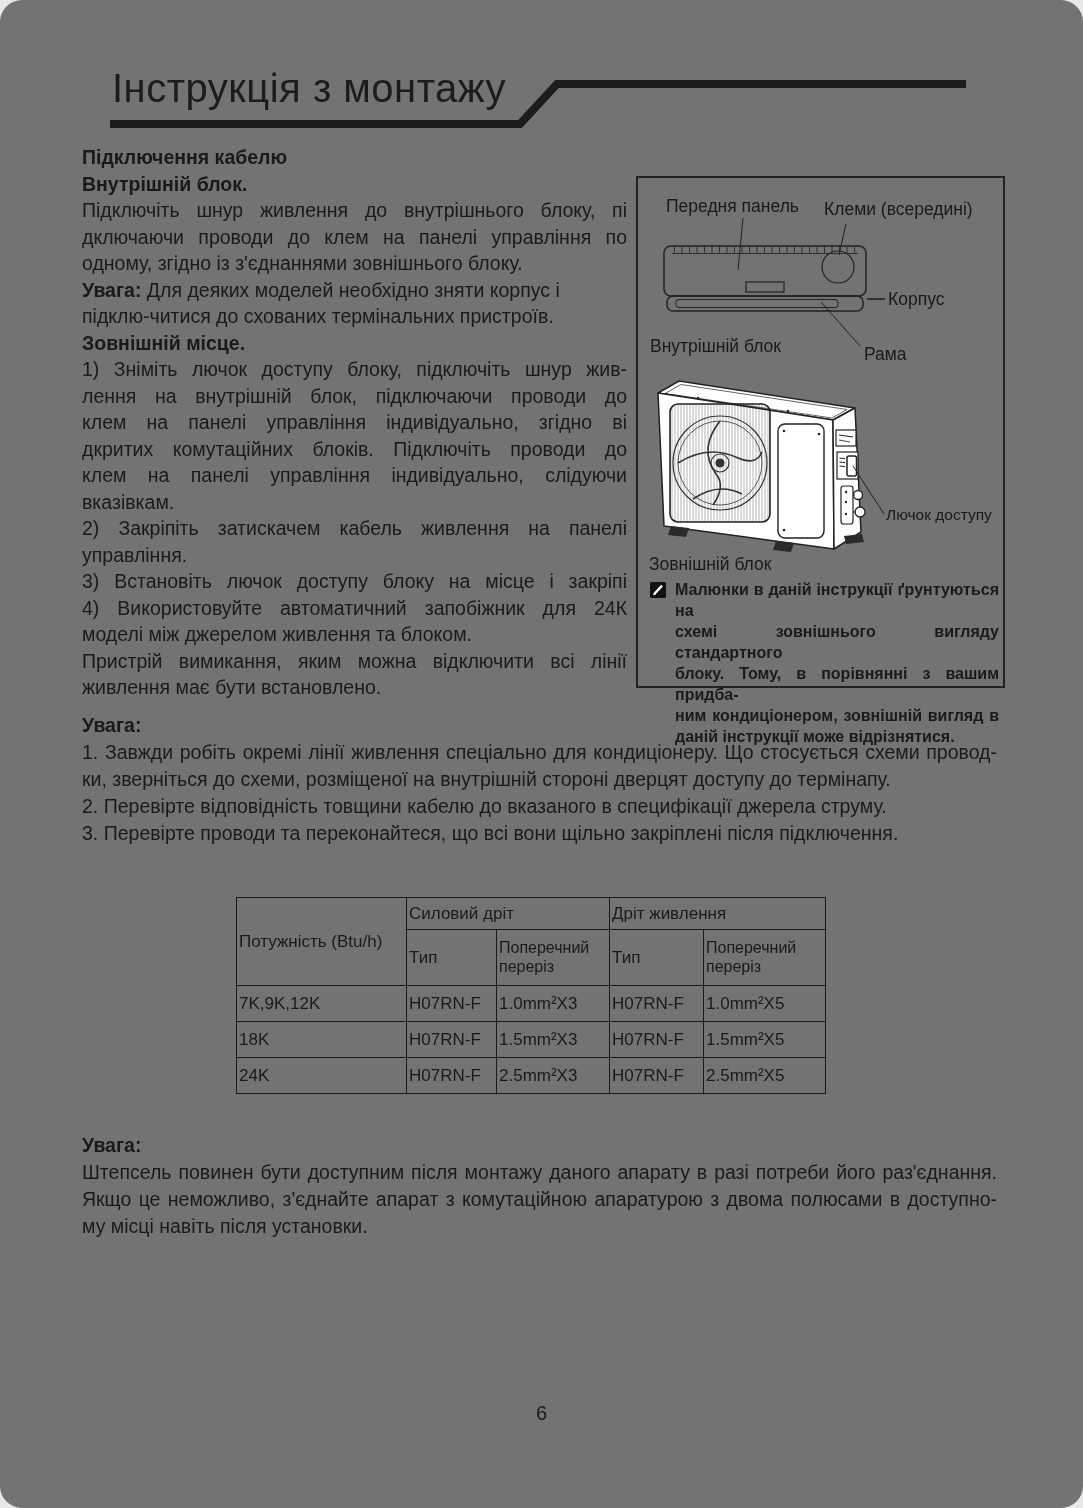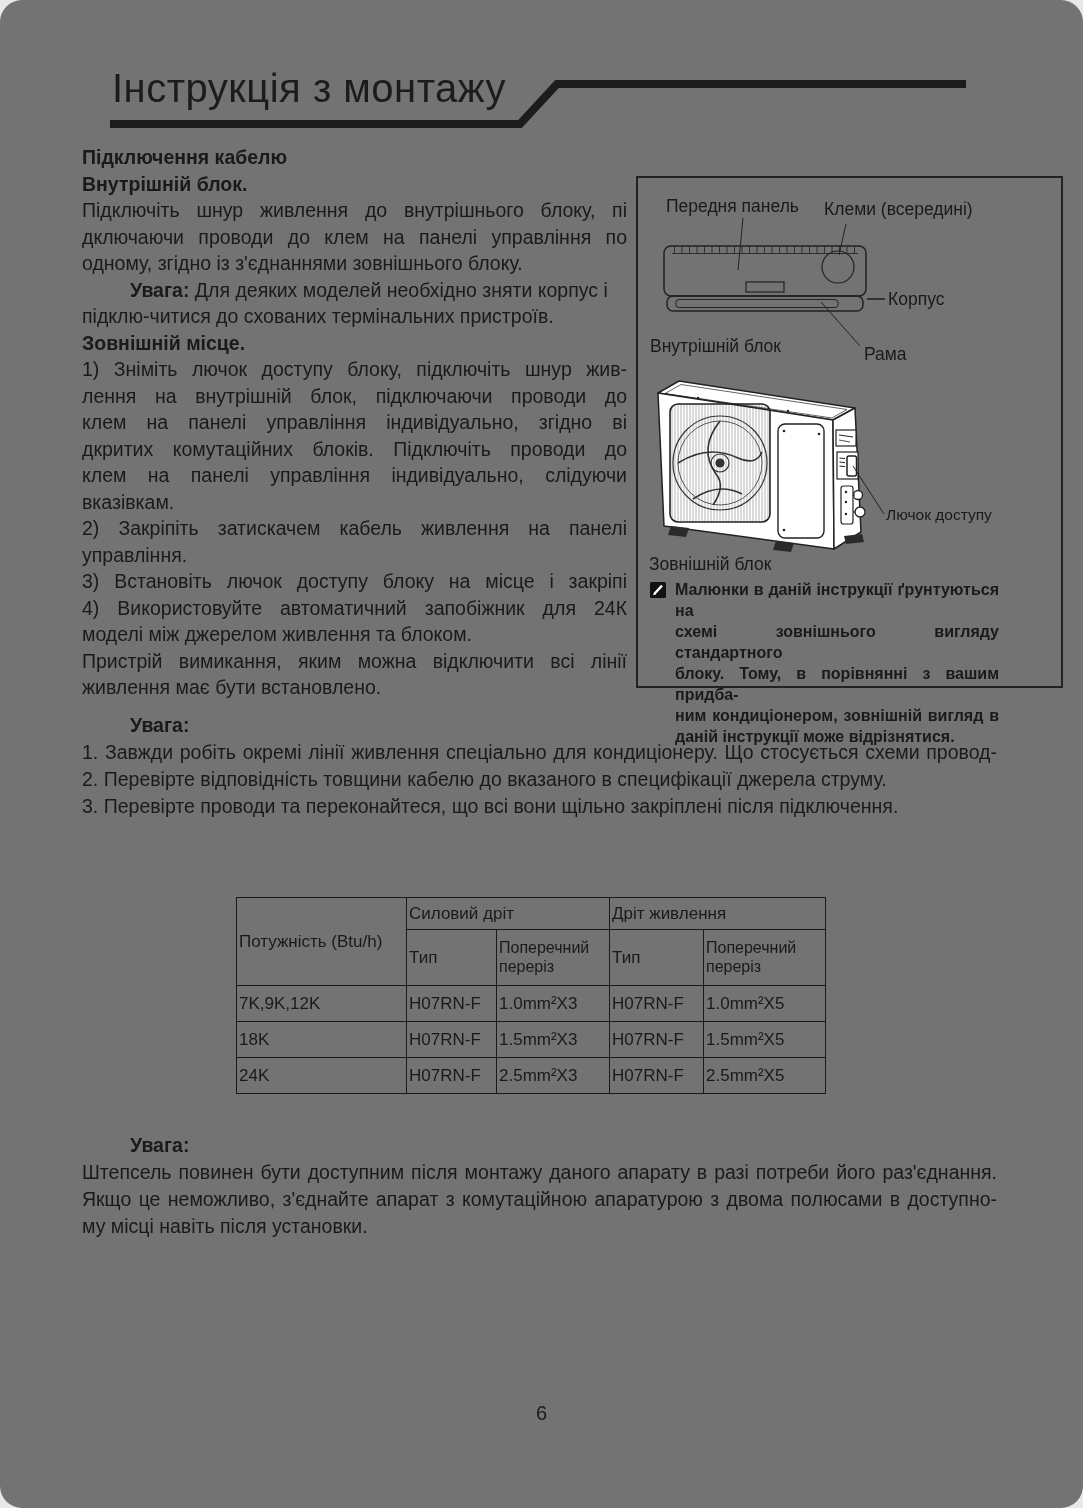--- a/index.html
+++ b/index.html
@@ -7,21 +7,21 @@
     position:relative;
     width:1083px;height:1508px;
     margin:0 auto;
     background:#737373;
     font-family:"Liberation Sans", sans-serif;
     color:#1a1a1a;
     overflow:hidden;
     border-radius:22px;
   }
   .abs{position:absolute;}
-  .b{font-weight:bold;margin-left:48px;}
+  .b{font-weight:bold;}
   .tx{white-space:pre-line;}
   
   .jl{text-align:justify;text-align-last:justify;}
   .title{
     font-size:40px;
     letter-spacing:0.5px;
     color:#1c1c1c;
     white-space:nowrap;
   }
   .leftcol{
@@ -30,21 +30,21 @@
     line-height:26.5px;
   }
   .leftcol .hd{font-weight:bold;}
   .notes{
     width:915px;
     font-size:19.5px;
     line-height:27px;
   }
   .dbox{
     left:636px;top:176px;
-    width:427px;height:512px;
+    width:369px;height:512px;
     border:2px solid #222;
     box-sizing:border-box;
   }
   .dnote-text{
     width:324px;
     font-size:16px;
     line-height:21px;
   }
   table.spec{
     border-collapse:collapse;
@@ -207,20 +207,21 @@
         <div class="jl">блоку. Тому, в порівнянні з вашим придба-</div>
         <div class="jl">ним кондиціонером, зовнішній вигляд в</div>
         <div>даній інструкції може відрізнятися.</div>
       </div>
   </div>
 
   <div class="abs notes" style="left:82px;top:712px;">
     <div class="b">Увага:</div>
     <div>
         <div class="jl">1. Завжди робіть окремі лінії живлення спеціально для кондиціонеру. Що стосується схеми провод-</div>
+        <div>ки, зверніться до схеми, розміщеної на внутрішній стороні дверцят доступу до термінапу.</div>
       </div>
     <div>
         <div>2. Перевірте відповідність товщини кабелю до вказаного в специфікації джерела струму.</div>
       </div>
     <div>
         <div>3. Перевірте проводи та переконайтеся, що всі вони щільно закріплені після підключення.</div>
       </div>
   </div>
 
   <table class="spec abs" style="left:236px;top:897px;">

